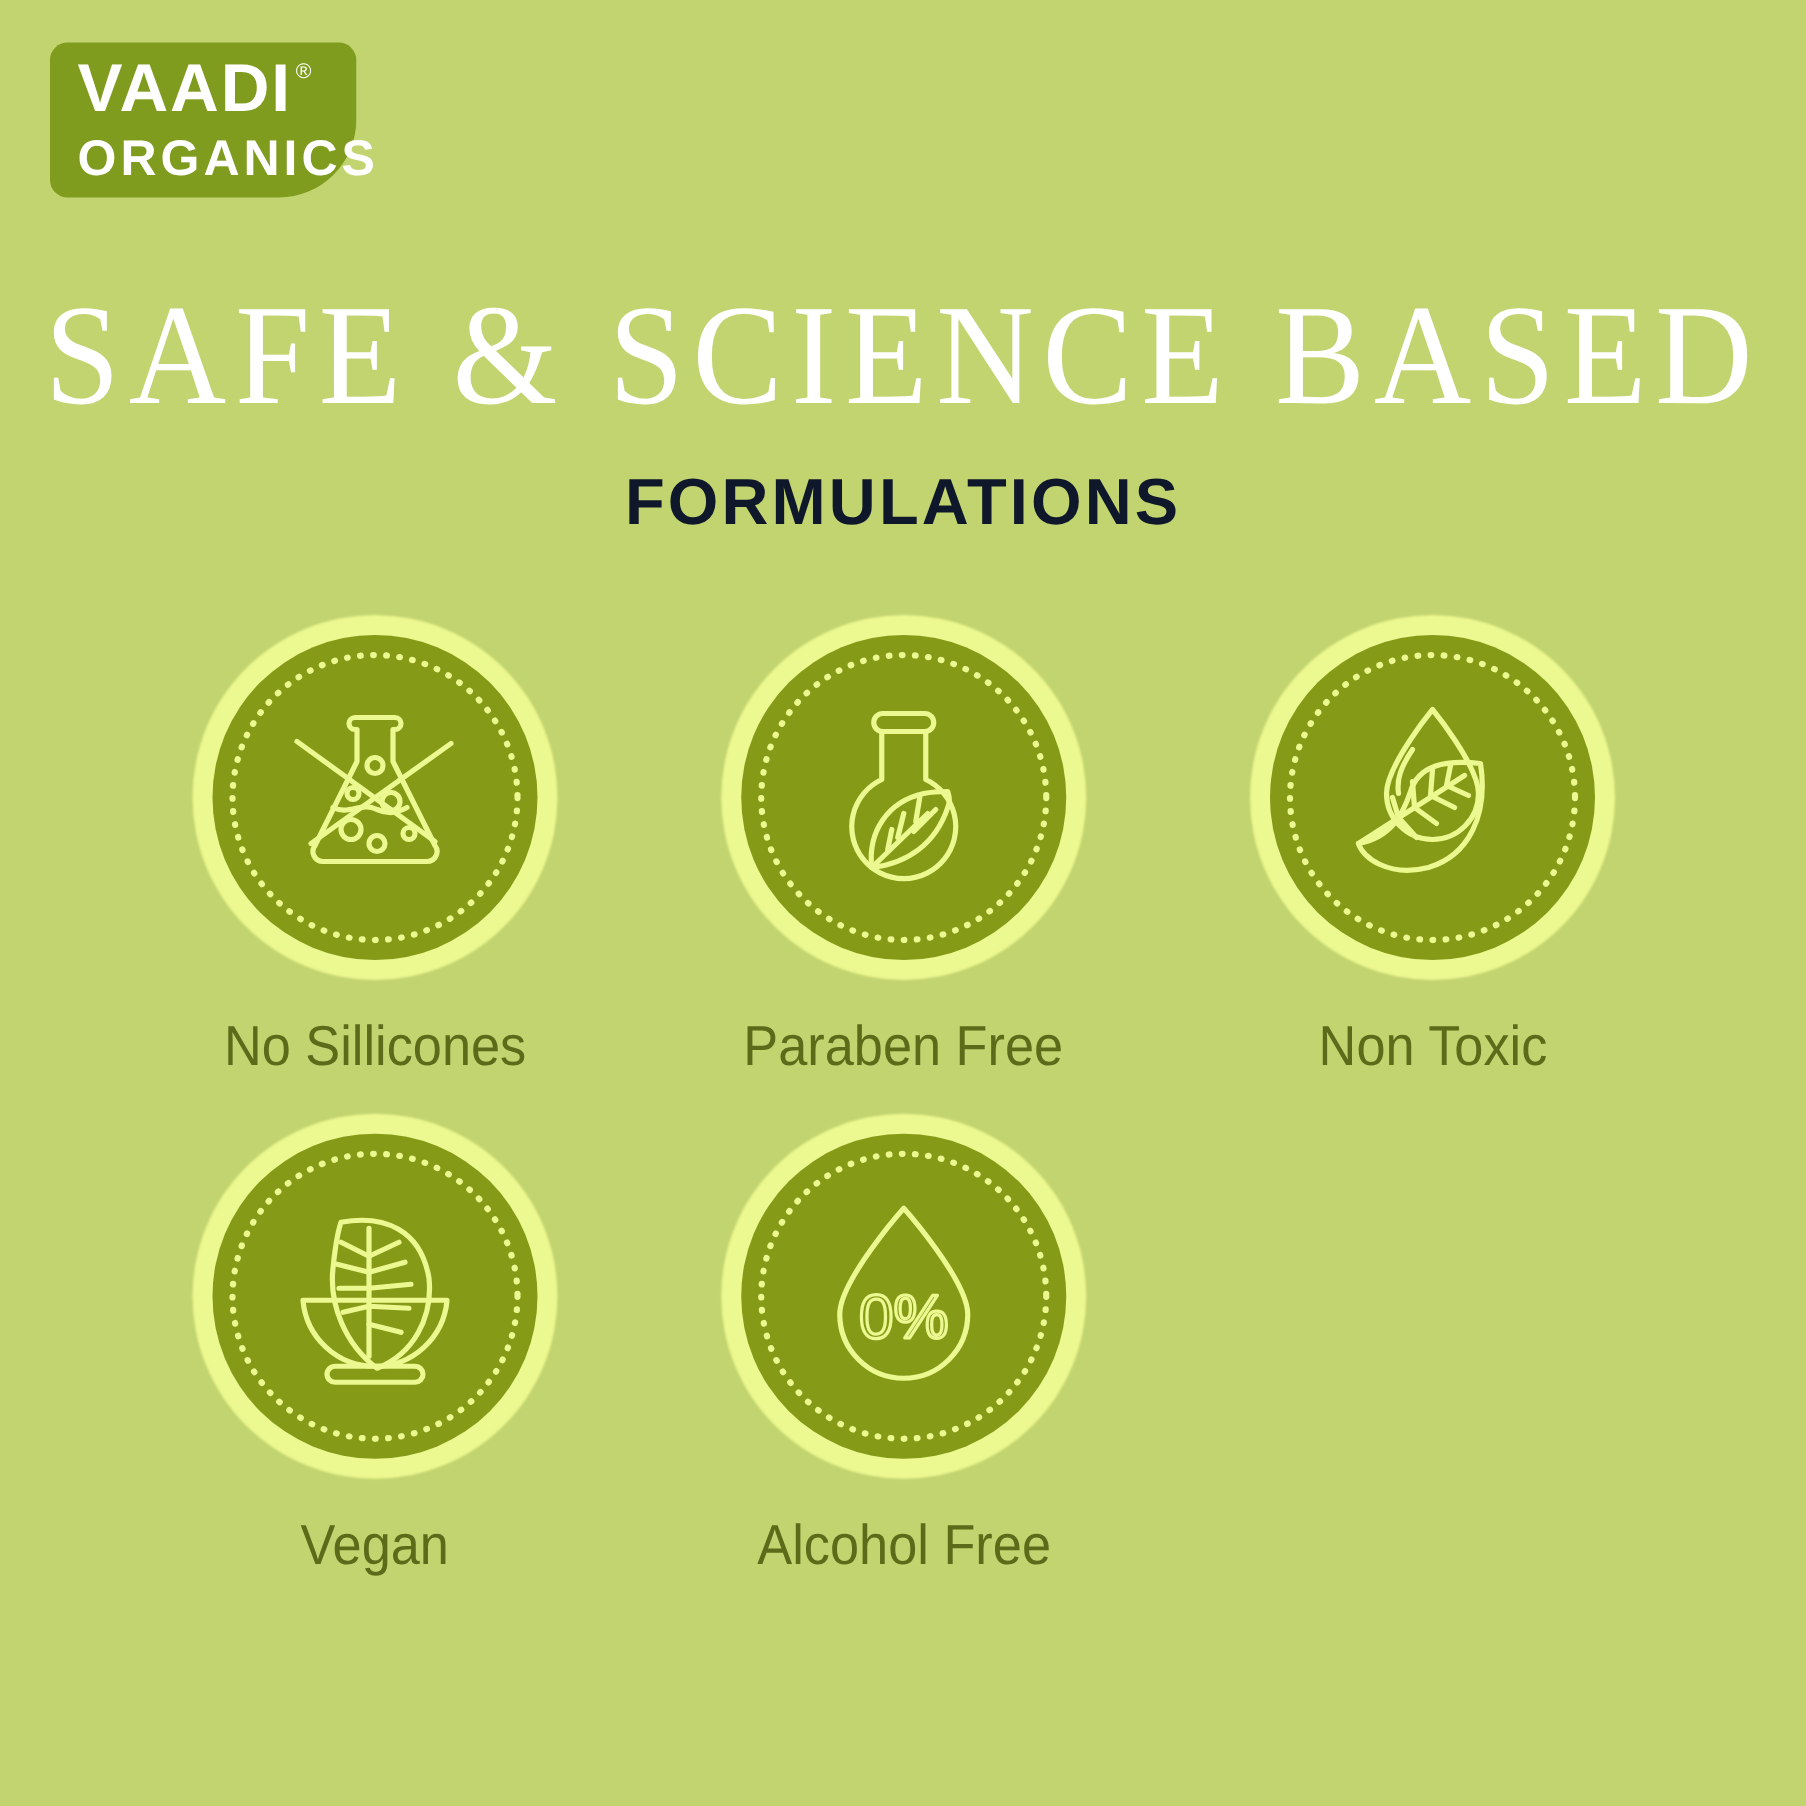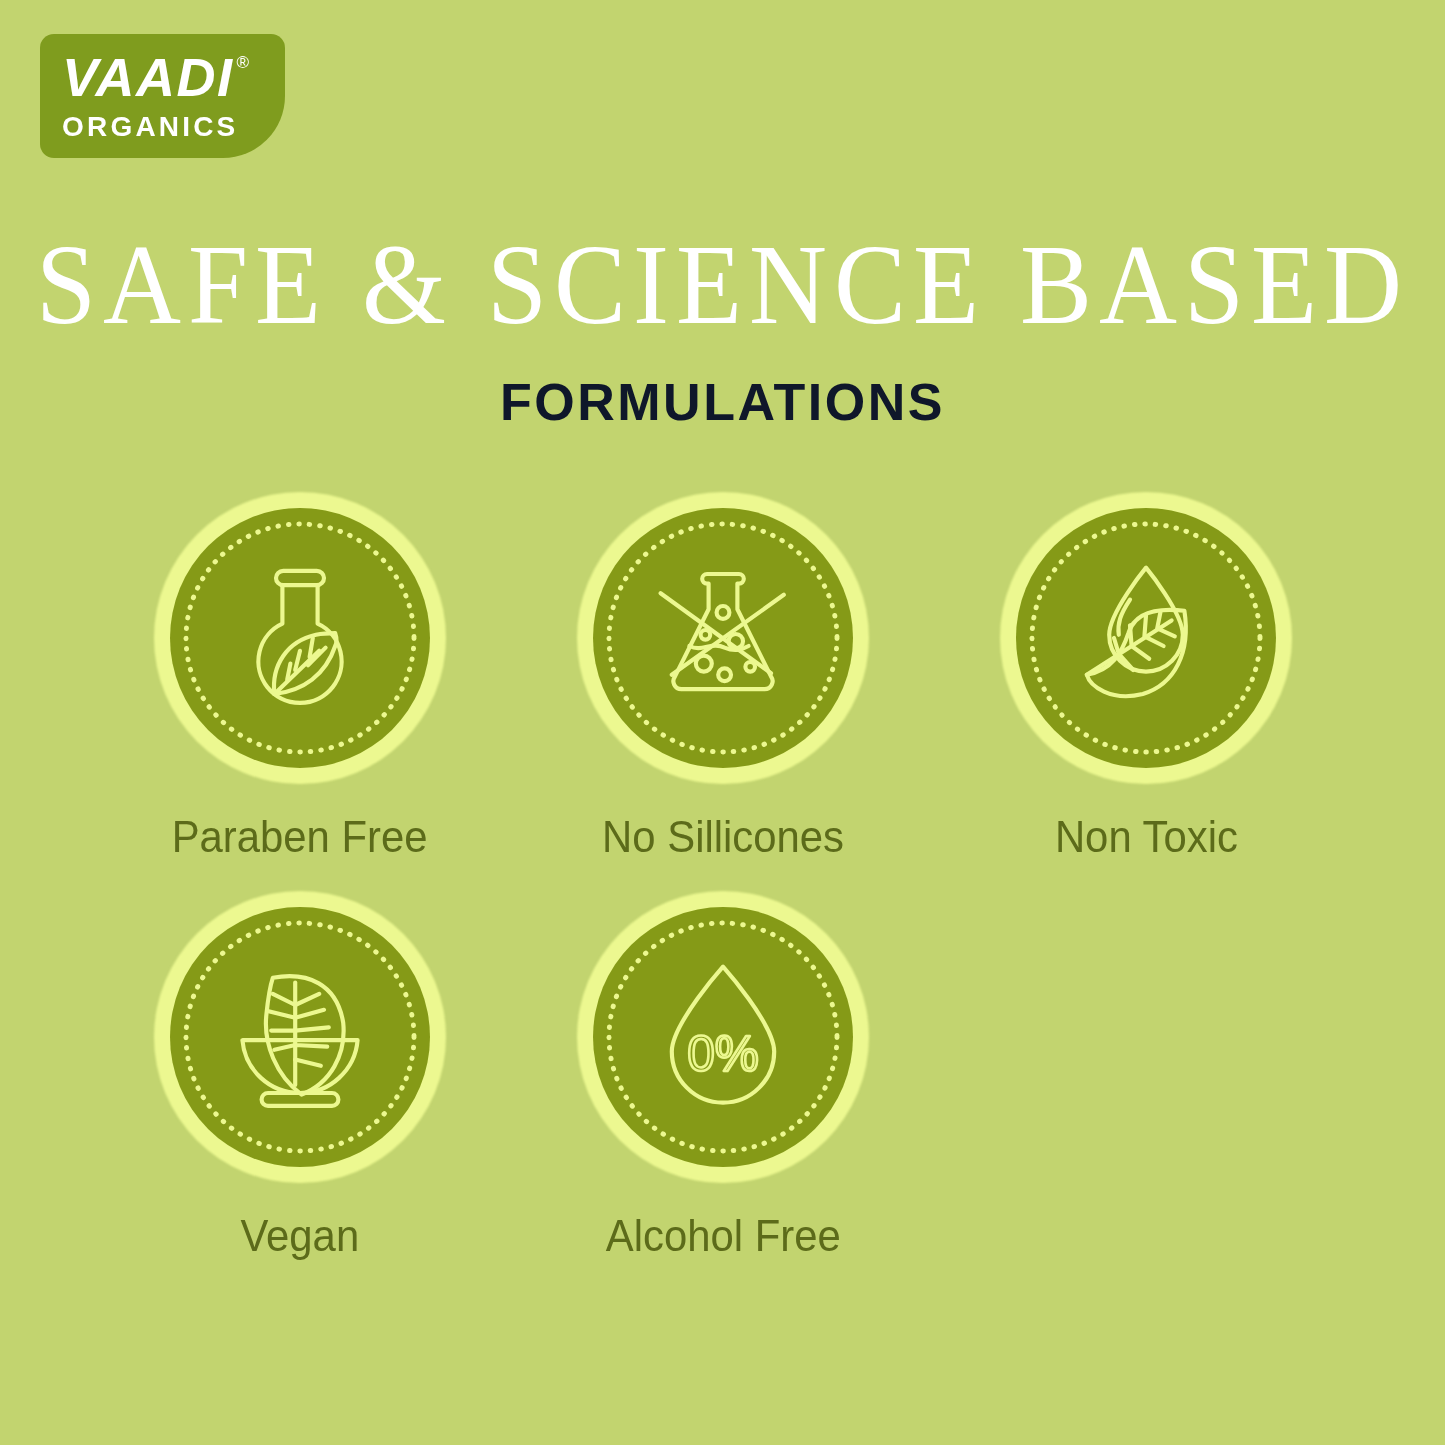--- a/index.html
+++ b/index.html
@@ -35,32 +35,31 @@
     align-items:flex-start;
     line-height:1;
   }
   .logo-word {
     color:#ffffff;
     font-size:54px;
     font-weight:700;
     letter-spacing:1.5px;
     line-height:1;
     font-family:"Liberation Sans", sans-serif;
-    font-style:italic;
   }
   .logo-reg {
     color:#ffffff;
     font-size:17px;
     line-height:1;
     margin-top:4px;
     margin-left:3px;
   }
   .logo-sub {
     color:#ffffff;
-    font-size:28px;
+    font-size:40px;
     font-weight:700;
     letter-spacing:3.2px;
     line-height:1;
     margin-top:9px;
   }
 
   
   .headline {
     position:absolute;
     left:0; right:0;
@@ -169,40 +168,20 @@
       <span class="logo-word">VAADI</span>
       <span class="logo-reg">®</span>
     </div>
     <div class="logo-sub">ORGANICS</div>
   </div>
 
   <div class="headline">SAFE &amp; SCIENCE BASED</div>
   <div class="subhead">FORMULATIONS</div>
 
   <div class="grid">
-
-    <div class="cell">
-      <div class="badge-wrap">
-        <div class="glow"></div>
-        <div class="disc"></div>
-        <svg class="dotring" viewBox="0 0 260 260">
-          <circle cx="130" cy="130" r="114" fill="none" stroke="#ecf890" stroke-width="5" stroke-linecap="round" stroke-dasharray="0.5 10"></circle>
-        </svg>
-        <div class="glyph">
-          <svg viewBox="0 0 100 100" fill="none" stroke="#ecf890" stroke-width="2.6" stroke-linecap="round" stroke-linejoin="round">
-            <rect x="35" y="8" width="30" height="9" rx="4.5"></rect>
-            <path d="M39 17 v24 a26 26 0 1 0 22 0 V17"></path>
-            <path d="M72 55 c-6 18 -20 28 -38 30 c-2 -18 8 -33 26 -37 c5 -1 9 -1 12 -1 c1 3 1 6 0 8z"></path>
-            <path d="M62 58 L34 85"></path>
-            <path d="M58 50 L56 62 M66 56 L55 67 M50 58 L47 70 M44 66 L42 76"></path>
-          </svg>
-        </div>
-      </div>
-      <div class="label">Paraben Free</div>
-    </div>
 
     <div class="cell">
       <div class="badge-wrap">
         <div class="glow"></div>
         <div class="disc"></div>
         <svg class="dotring" viewBox="0 0 260 260">
           <circle cx="130" cy="130" r="114" fill="none" stroke="#ecf890" stroke-width="5" stroke-linecap="round" stroke-dasharray="0.5 10"></circle>
         </svg>
         <div class="glyph">
           <svg viewBox="0 0 100 100" fill="none" stroke="#ecf890" stroke-width="2.6" stroke-linecap="round" stroke-linejoin="round">
@@ -215,20 +194,40 @@
             <circle cx="51" cy="73" r="4"></circle>
             <circle cx="67" cy="68" r="3"></circle>
             <path d="M11 22 L80 72"></path>
             <path d="M88 23 L18 73"></path>
           </svg>
         </div>
       </div>
       <div class="label">No Sillicones</div>
     </div>
 
+    <div class="cell">
+      <div class="badge-wrap">
+        <div class="glow"></div>
+        <div class="disc"></div>
+        <svg class="dotring" viewBox="0 0 260 260">
+          <circle cx="130" cy="130" r="114" fill="none" stroke="#ecf890" stroke-width="5" stroke-linecap="round" stroke-dasharray="0.5 10"></circle>
+        </svg>
+        <div class="glyph">
+          <svg viewBox="0 0 100 100" fill="none" stroke="#ecf890" stroke-width="2.6" stroke-linecap="round" stroke-linejoin="round">
+            <rect x="35" y="8" width="30" height="9" rx="4.5"></rect>
+            <path d="M39 17 v24 a26 26 0 1 0 22 0 V17"></path>
+            <path d="M72 55 c-6 18 -20 28 -38 30 c-2 -18 8 -33 26 -37 c5 -1 9 -1 12 -1 c1 3 1 6 0 8z"></path>
+            <path d="M62 58 L34 85"></path>
+            <path d="M58 50 L56 62 M66 56 L55 67 M50 58 L47 70 M44 66 L42 76"></path>
+          </svg>
+        </div>
+      </div>
+      <div class="label">Paraben Free</div>
+    </div>
+
 
     <div class="cell">
       <div class="badge-wrap">
         <div class="glow"></div>
         <div class="disc"></div>
         <svg class="dotring" viewBox="0 0 260 260">
           <circle cx="130" cy="130" r="114" fill="none" stroke="#ecf890" stroke-width="5" stroke-linecap="round" stroke-dasharray="0.5 10"></circle>
         </svg>
         <div class="glyph">
           <svg viewBox="0 0 100 100" fill="none" stroke="#ecf890" stroke-width="2.6" stroke-linecap="round" stroke-linejoin="round">

